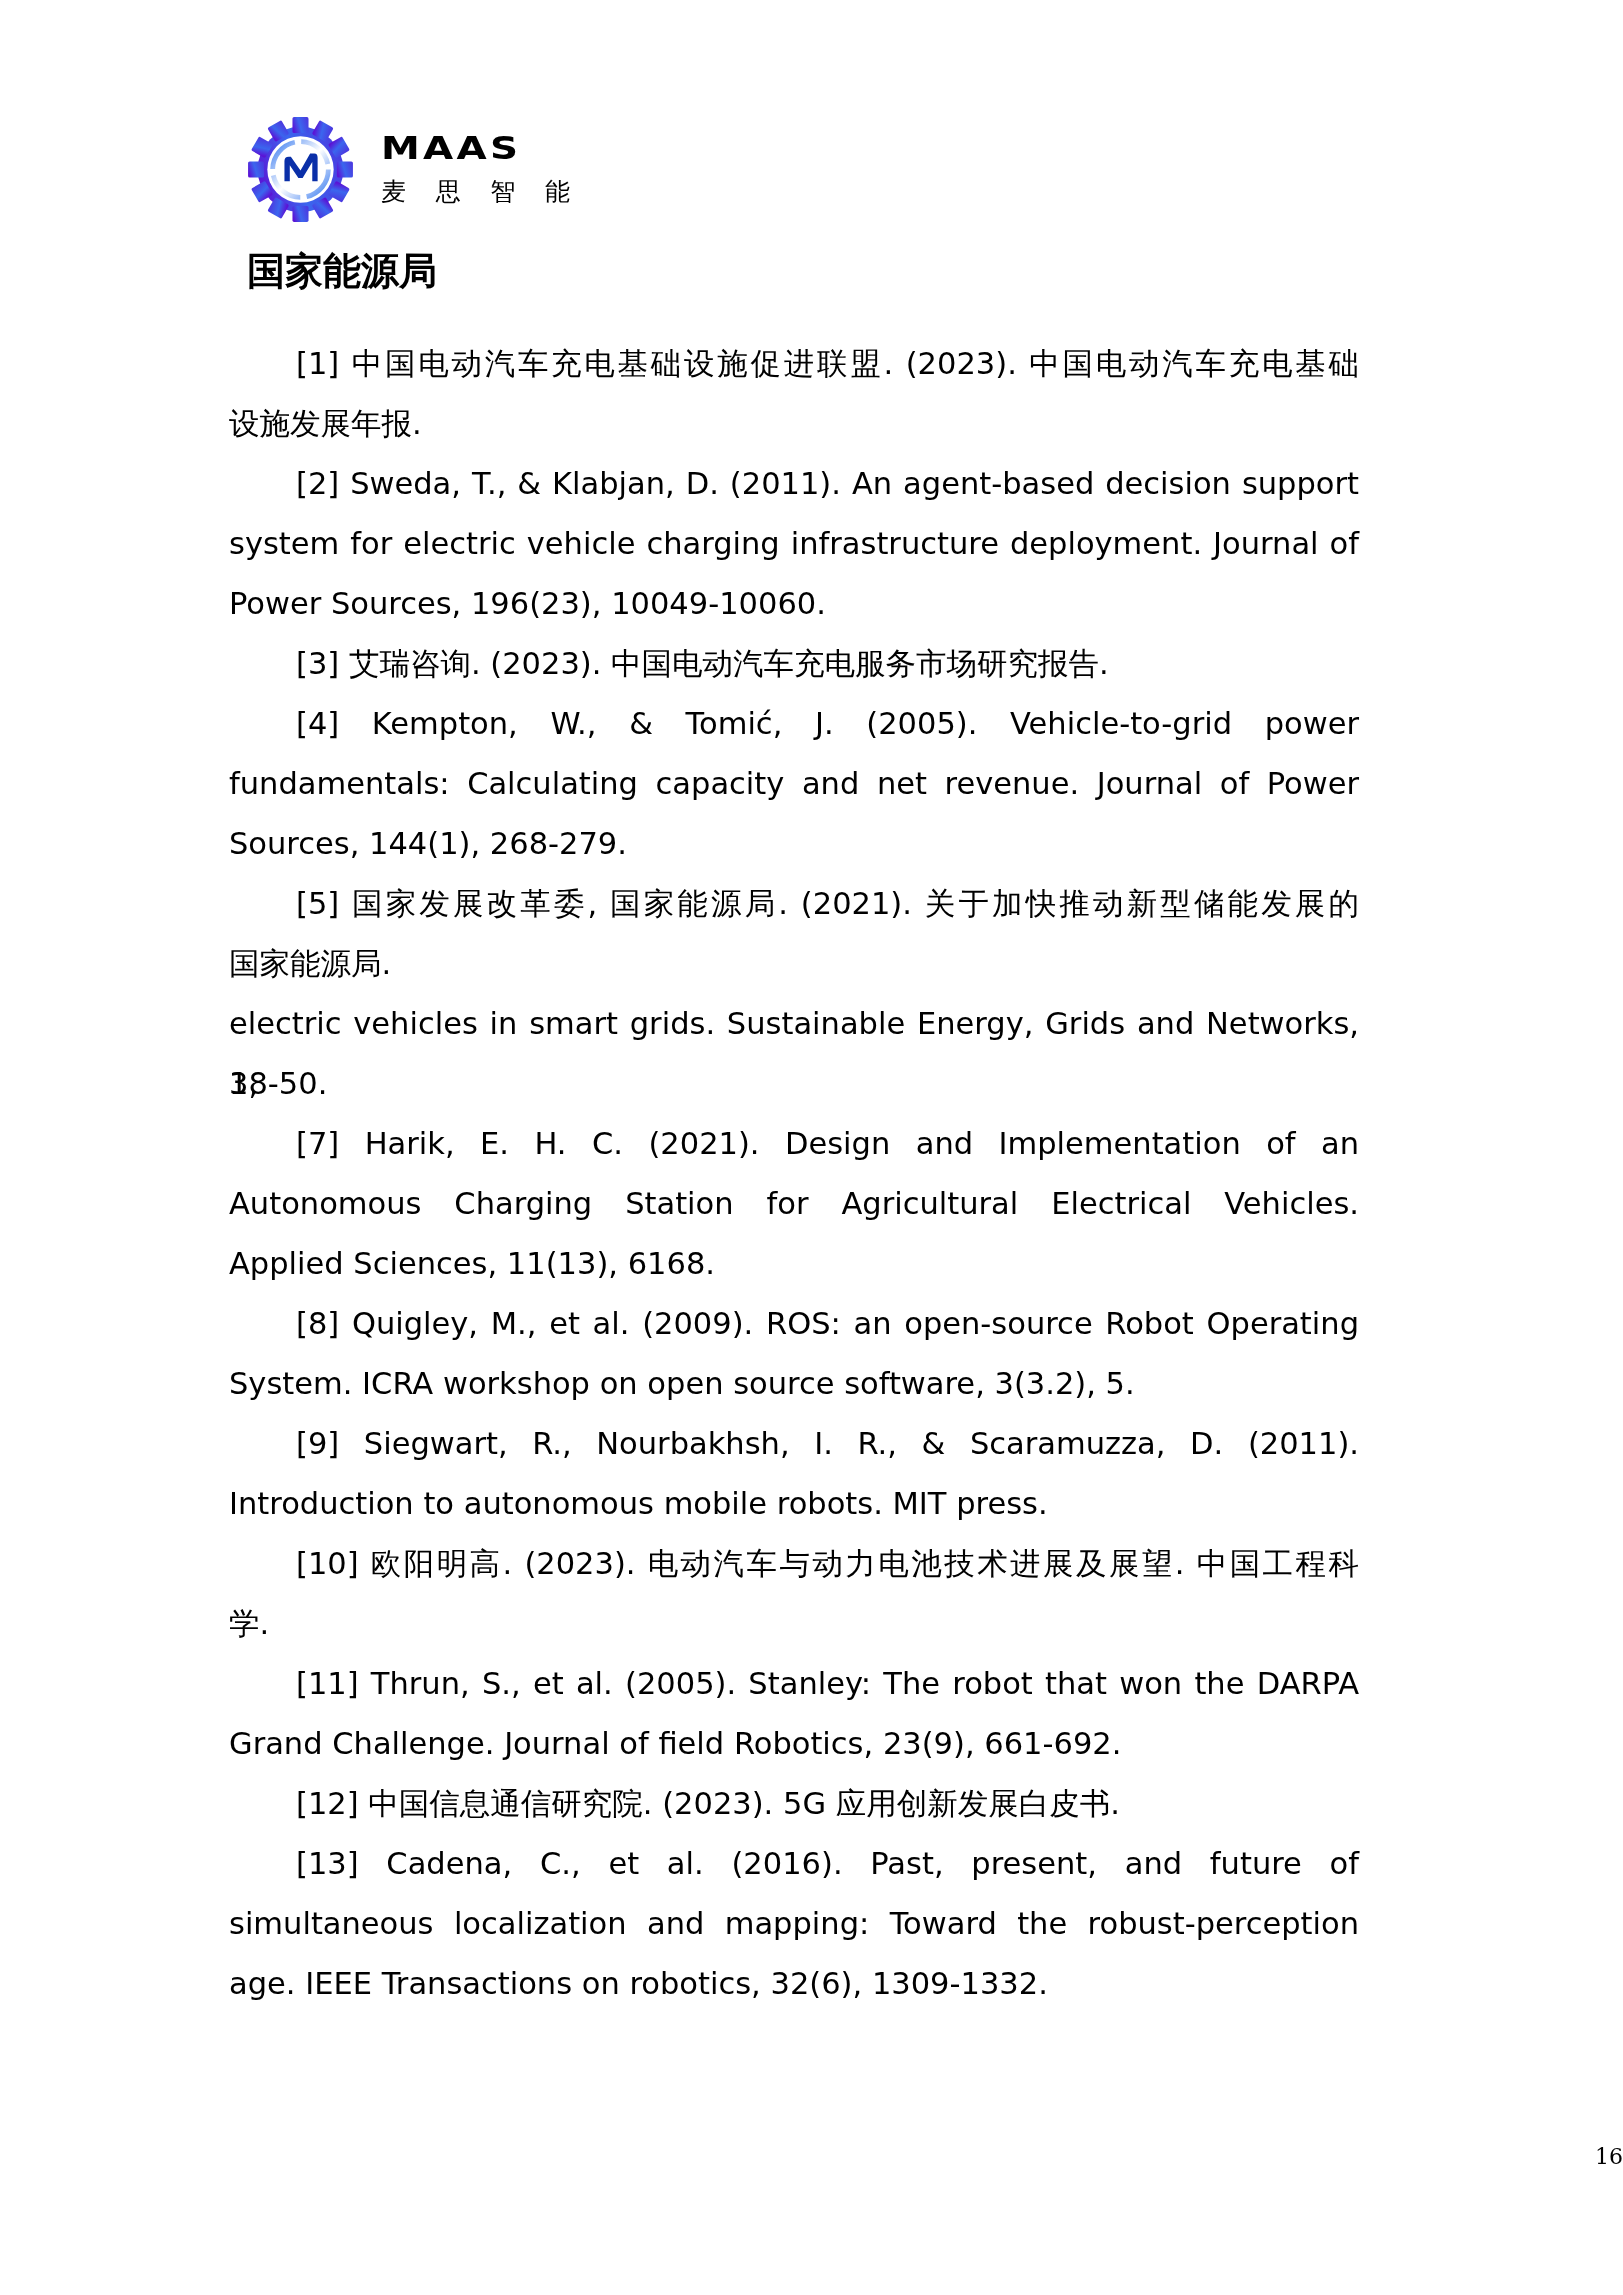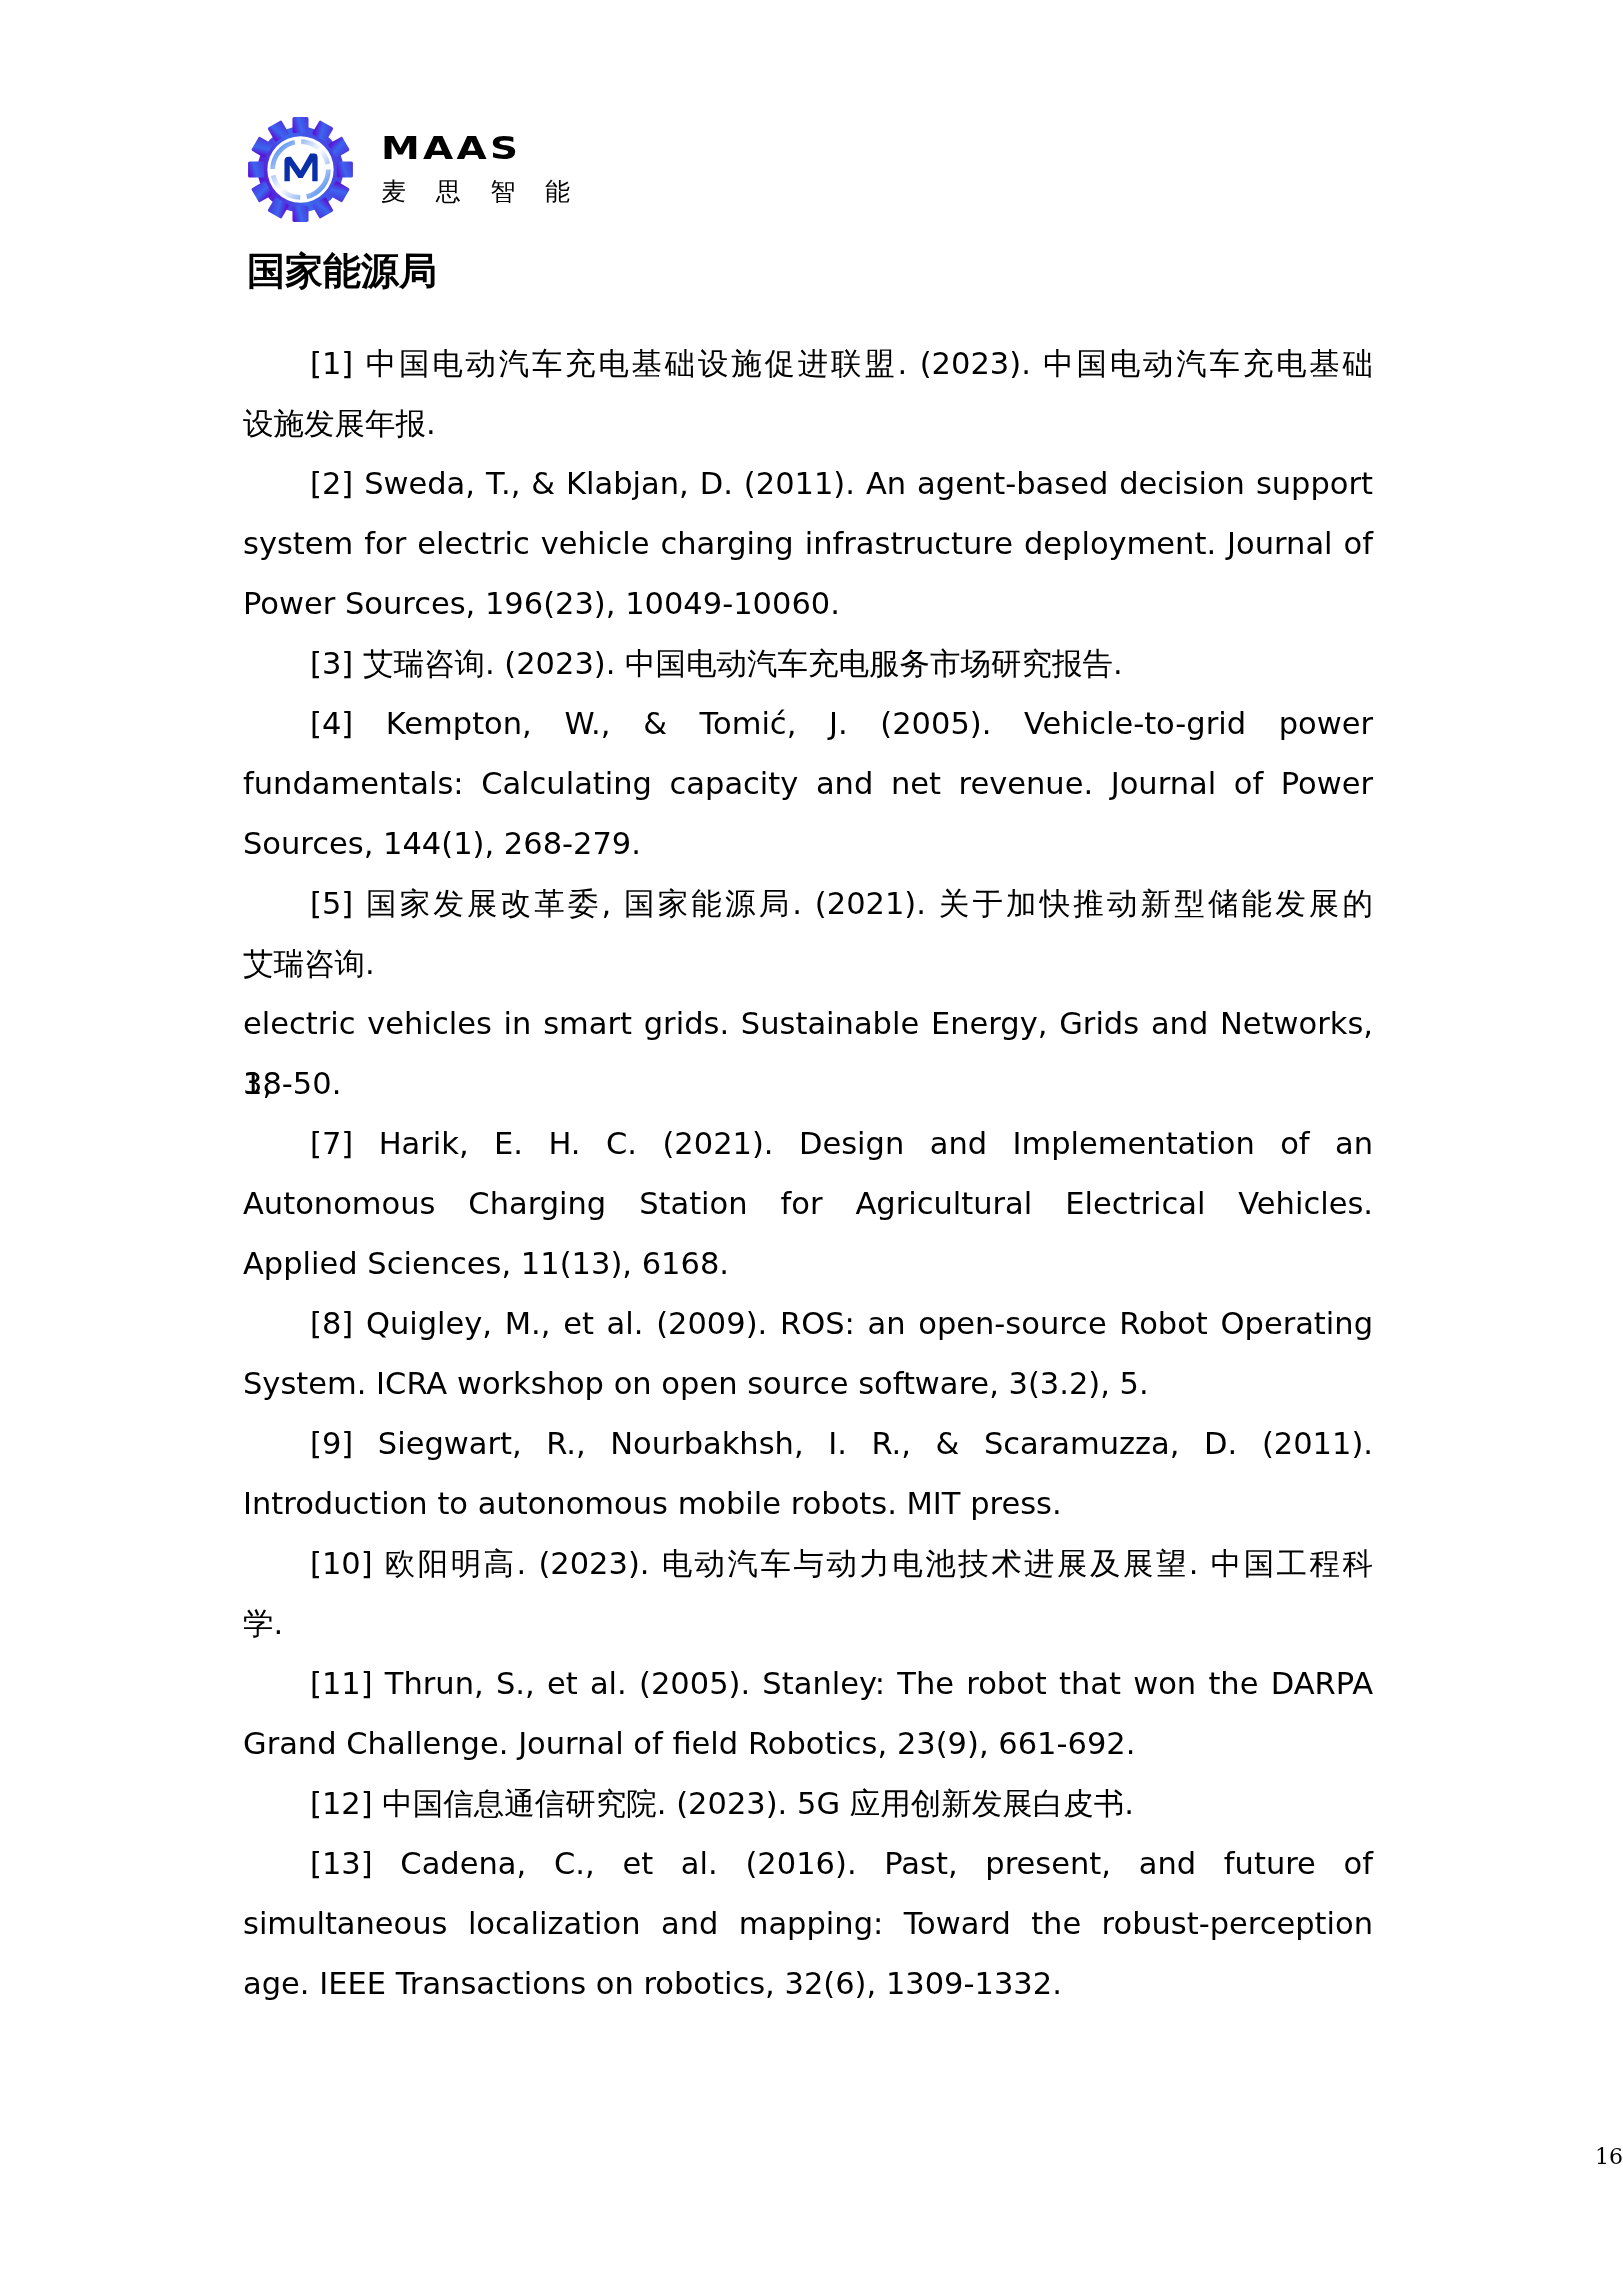--- a/index.html
+++ b/index.html
@@ -2,21 +2,21 @@
 <html style="font-size:8.7px"><head>
 <meta charset="utf-8">
 <style>
   html, body { margin: 0; padding: 0; background: #ffffff; }
   body { width: 1623px; height: 2295px; position: relative; overflow: hidden; font-family: "DejaVu Sans", "Liberation Sans", sans-serif; color: #000; }
   .logo { position: absolute; left: 247px; top: 116px; width: 327px; height: 109px; }
   .gear { position: absolute; left: 0; top: 0; width: 107px; height: 107px; }
   .brand-name { position: absolute; left: 134px; top: 16.4px; font-family: "DejaVu Sans", sans-serif; font-weight: bold; font-size: 39px; line-height: 39px; letter-spacing: 3.3px; color: #000; transform: scaleY(0.82); transform-origin: top left; }
   .brand-cn { position: absolute; left: 134px; top: 62px; width: 189px; font-size: 25px; line-height: 27px; display: flex; justify-content: space-between; color: #000; }
   .heading { position: absolute; left: 247px; top: 247px; font-size: 38px; line-height: 49px; font-weight: bold; letter-spacing: 0px; margin: 0; }
-  .refs { position: absolute; left: 243px; top: 334px; width: 1130px; }
+  .refs { position: absolute; left: 229px; top: 334px; width: 1130px; }
   .line { font-size: 30.5px; line-height: 60px; height: 60px; white-space: nowrap; text-align: justify; text-align-last: justify; }
   .line.first { padding-left: 67px; }
   .line.last { text-align-last: left; text-align: left; }
   .page-num { position: absolute; left: 0; width: 1623px; top: 2143px; text-align: right; font-family: "DejaVu Serif", serif; font-size: 22px; line-height: 27px; }
 </style>
 </head>
 <body>
 
 <div class="logo">
   <svg class="gear" viewBox="0 0 200 200" xmlns="http://www.w3.org/2000/svg">
@@ -78,21 +78,21 @@
   <div>
     <div class="line first last">[3]  艾瑞咨询. (2023).  中国电动汽车充电服务市场研究报告.</div>
   </div>
   <div>
     <div class="line first" style="white-space: normal;">[4] Kempton, W., &amp; Tomić, J. (2005). Vehicle-to-grid power</div>
     <div class="line" style="white-space: normal;">fundamentals: Calculating capacity and net revenue. Journal of Power</div>
     <div class="line last">Sources, 144(1), 268-279.</div>
   </div>
   <div>
     <div class="line first" style="white-space: normal;">[5]  国家发展改革委, 国家能源局. (2021).  关于加快推动新型储能发展的</div>
-    <div class="line last">艾瑞咨询.</div>
+    <div class="line last">国家能源局.</div>
   </div>
   <div>
     <div class="line" style="white-space: normal;">electric vehicles in smart grids. Sustainable Energy, Grids and Networks, 1,</div>
     <div class="line last">38-50.</div>
   </div>
   <div>
     <div class="line first" style="white-space: normal;">[7] Harik, E. H. C. (2021). Design and Implementation of an</div>
     <div class="line" style="white-space: normal;">Autonomous Charging Station for Agricultural Electrical Vehicles.</div>
     <div class="line last">Applied Sciences, 11(13), 6168.</div>
   </div>

